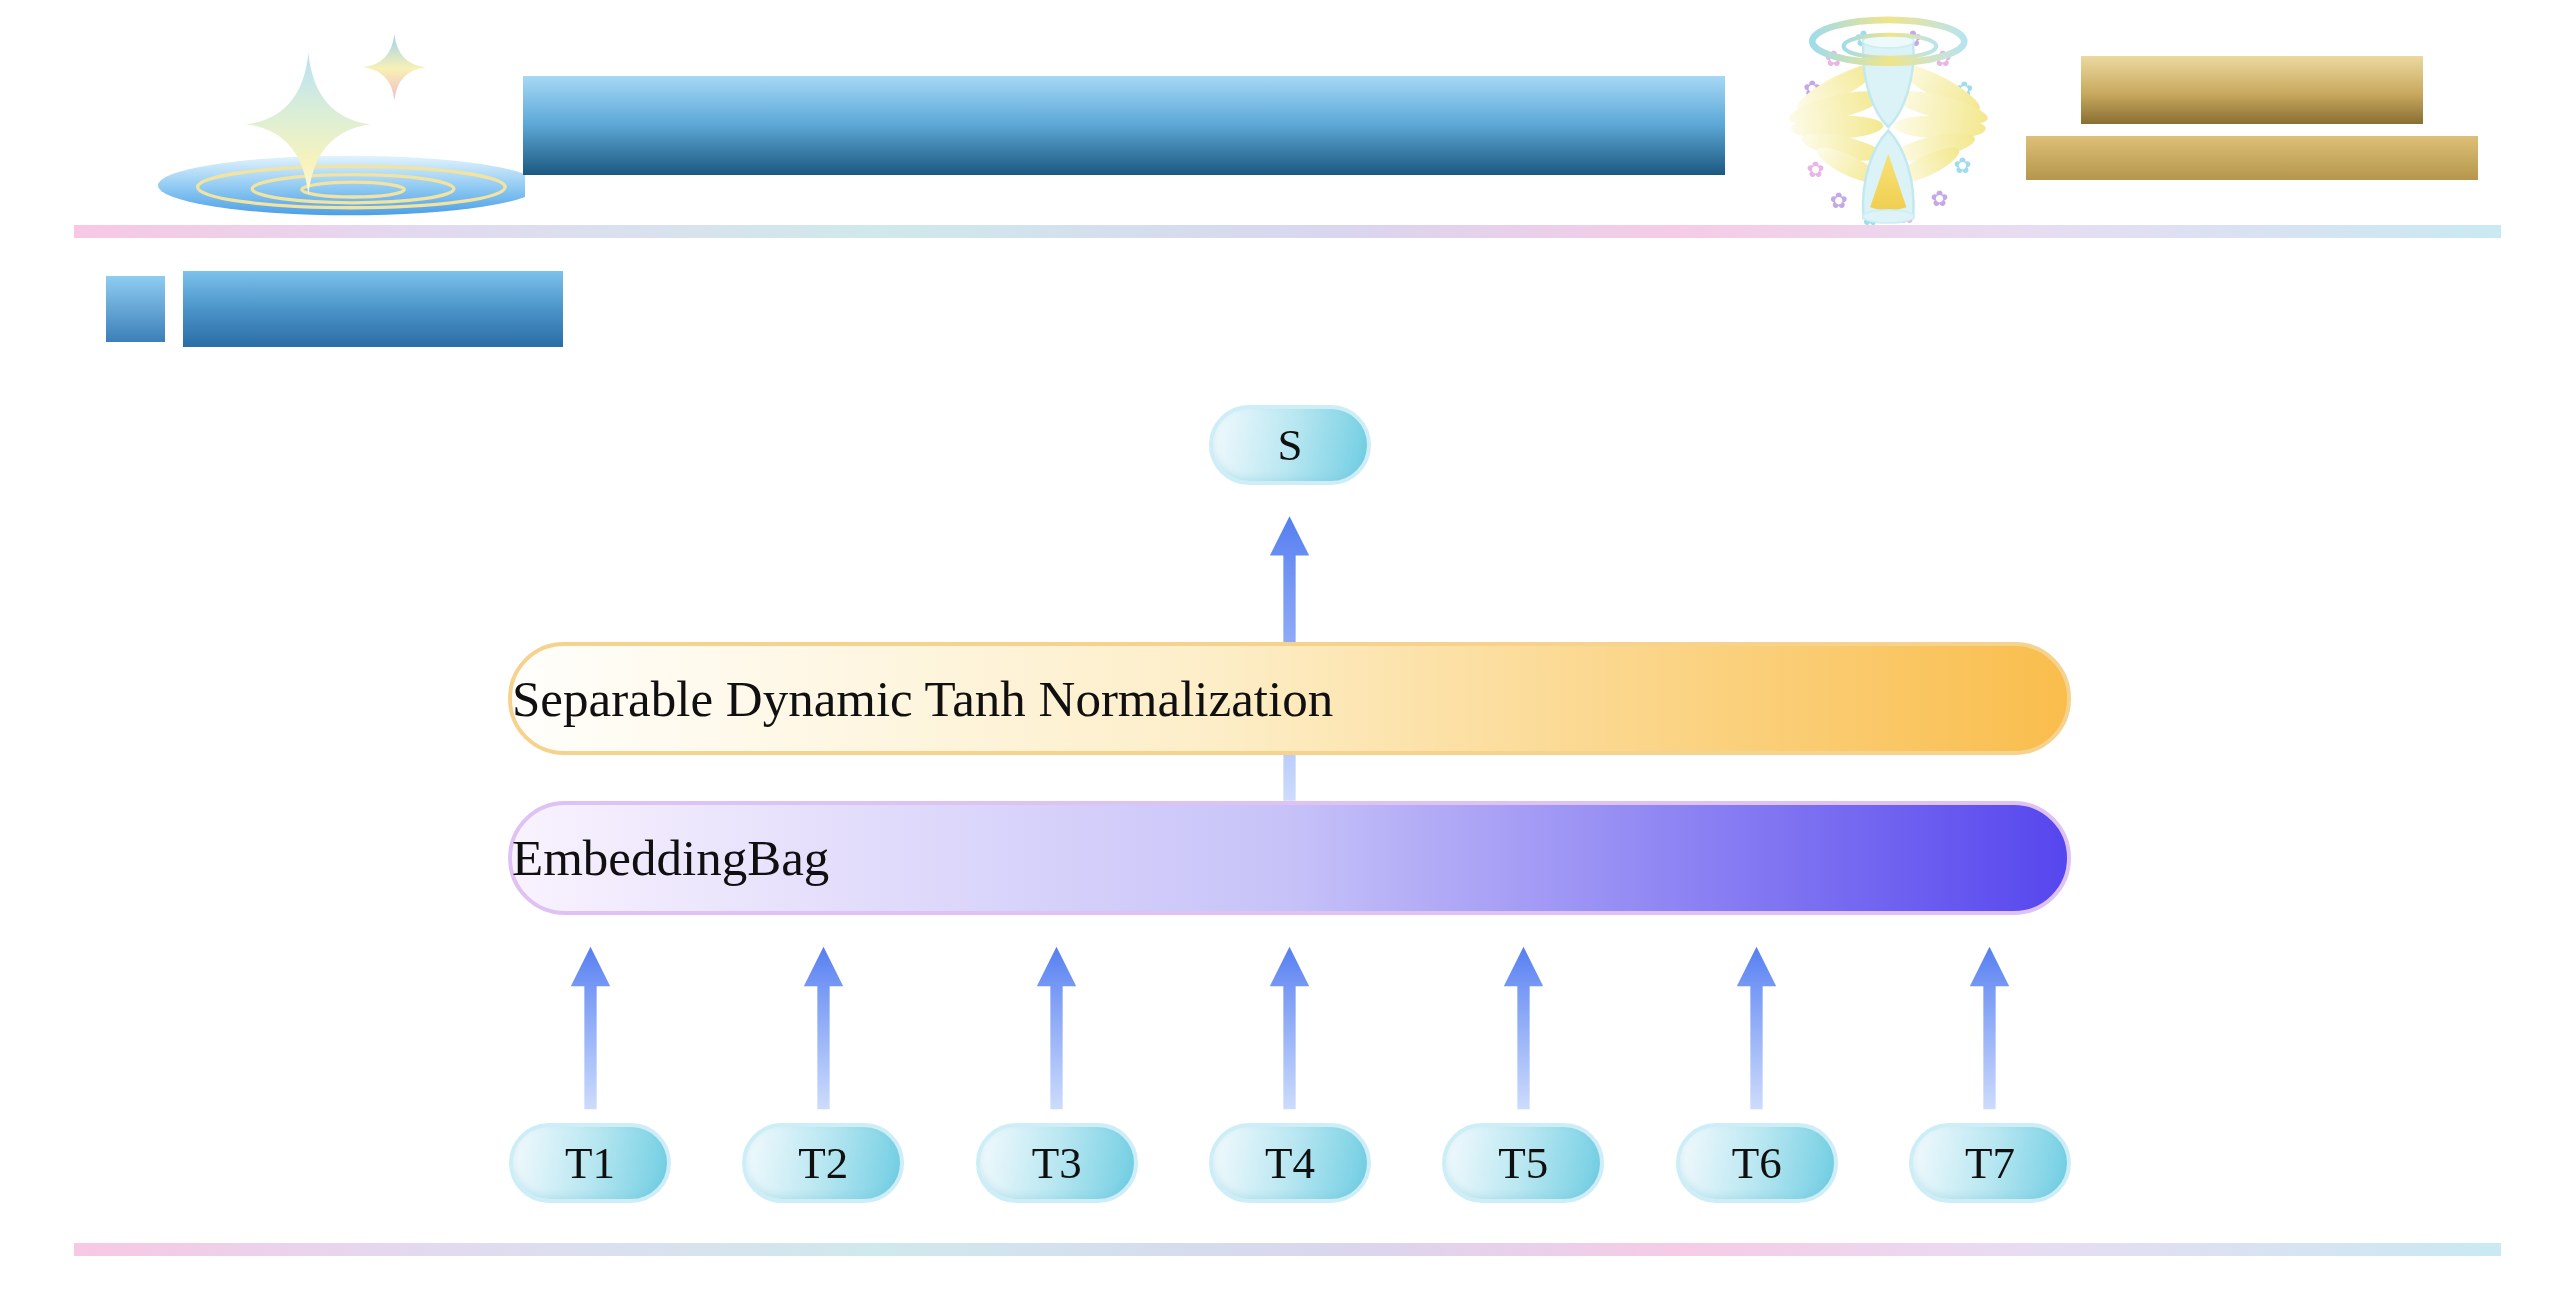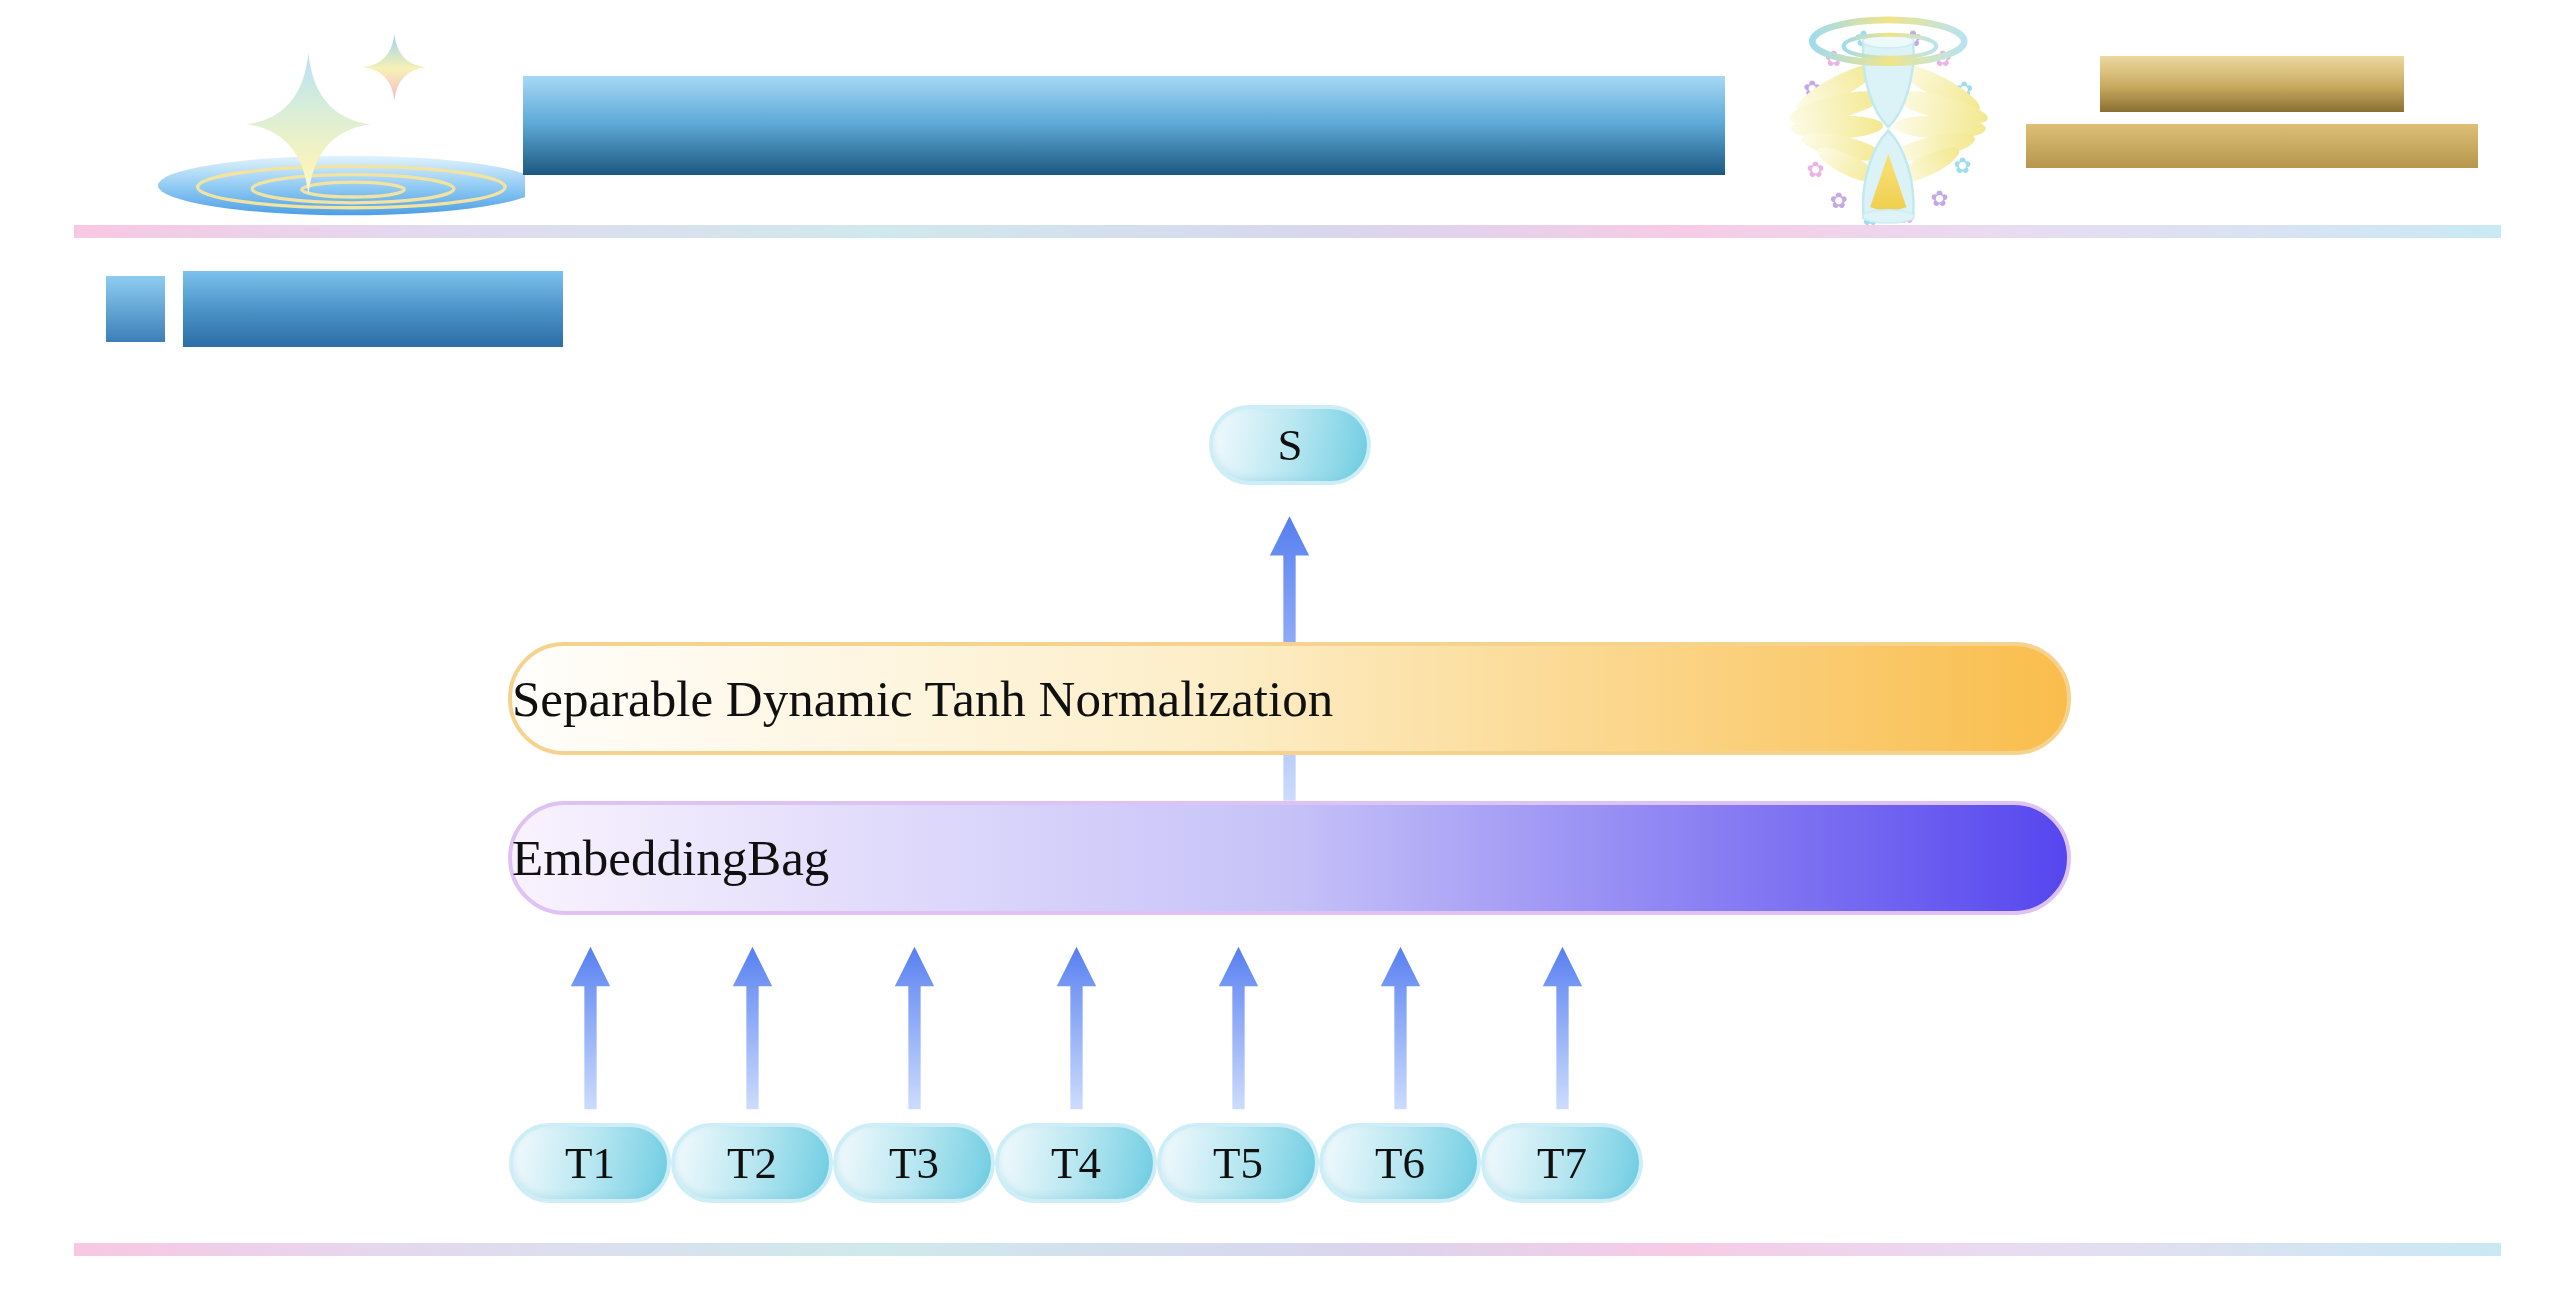--- a/index.html
+++ b/index.html
@@ -18,24 +18,23 @@
 
   
   #main-title{
     left:511px;top:76px;
     font-size:99px;line-height:1;white-space:nowrap;
     background:linear-gradient(180deg,#a6d8f5 0%,#5ea9d8 48%,#1b587f 100%);
     text-shadow:none;
   }
   #brand-block{left:2000px;top:56px;width:480px;text-align:center;}
   #brand-name{
-    font-size:56px;line-height:1;white-space:nowrap;
+    font-size:68px;line-height:1;white-space:nowrap;
     background:linear-gradient(180deg,#ecd9a0 0%,#c8a95e 55%,#8a6f33 100%);
     display:inline-block;
-    font-weight:bold;
   }
   #brand-tagline{
     margin-top:11.6px;font-size:38px;letter-spacing:3.3px;white-space:nowrap;
     background:linear-gradient(180deg,#ddbf77 0%,#b5964c 100%);
     display:inline-block;
     padding-left:24px;
   }
   .divider{
     left:74px;width:2427px;height:13.2px;
     background:linear-gradient(90deg,#f8c7e3 0%,#e3d9ef 14%,#cfe9ec 33%,
@@ -82,21 +81,21 @@
     background:linear-gradient(90deg,#fffefb 0%,#fdeec8 45%,#f9bd4c 100%);
   }
   #embedding-box{
     top:801px;
     border:4.1px solid #dfc2f4;
     background:linear-gradient(90deg,#f9f2fe 0%,#c6c2f8 50%,#5646ee 100%);
   }
   #center-arrow{left:1269px;top:515px;z-index:1;}
   #token-area{
     left:509px;top:946px;width:1562px;
-    display:flex;
+    display:flex;justify-content:space-between;
   }
   .token-col{
     width:162px;display:flex;flex-direction:column;align-items:center;
   }
   .token-col .pill{width:162px;height:80px;margin-top:13.2px;}
   svg{display:block;}
 </style>
 </head>
 <body>
 

